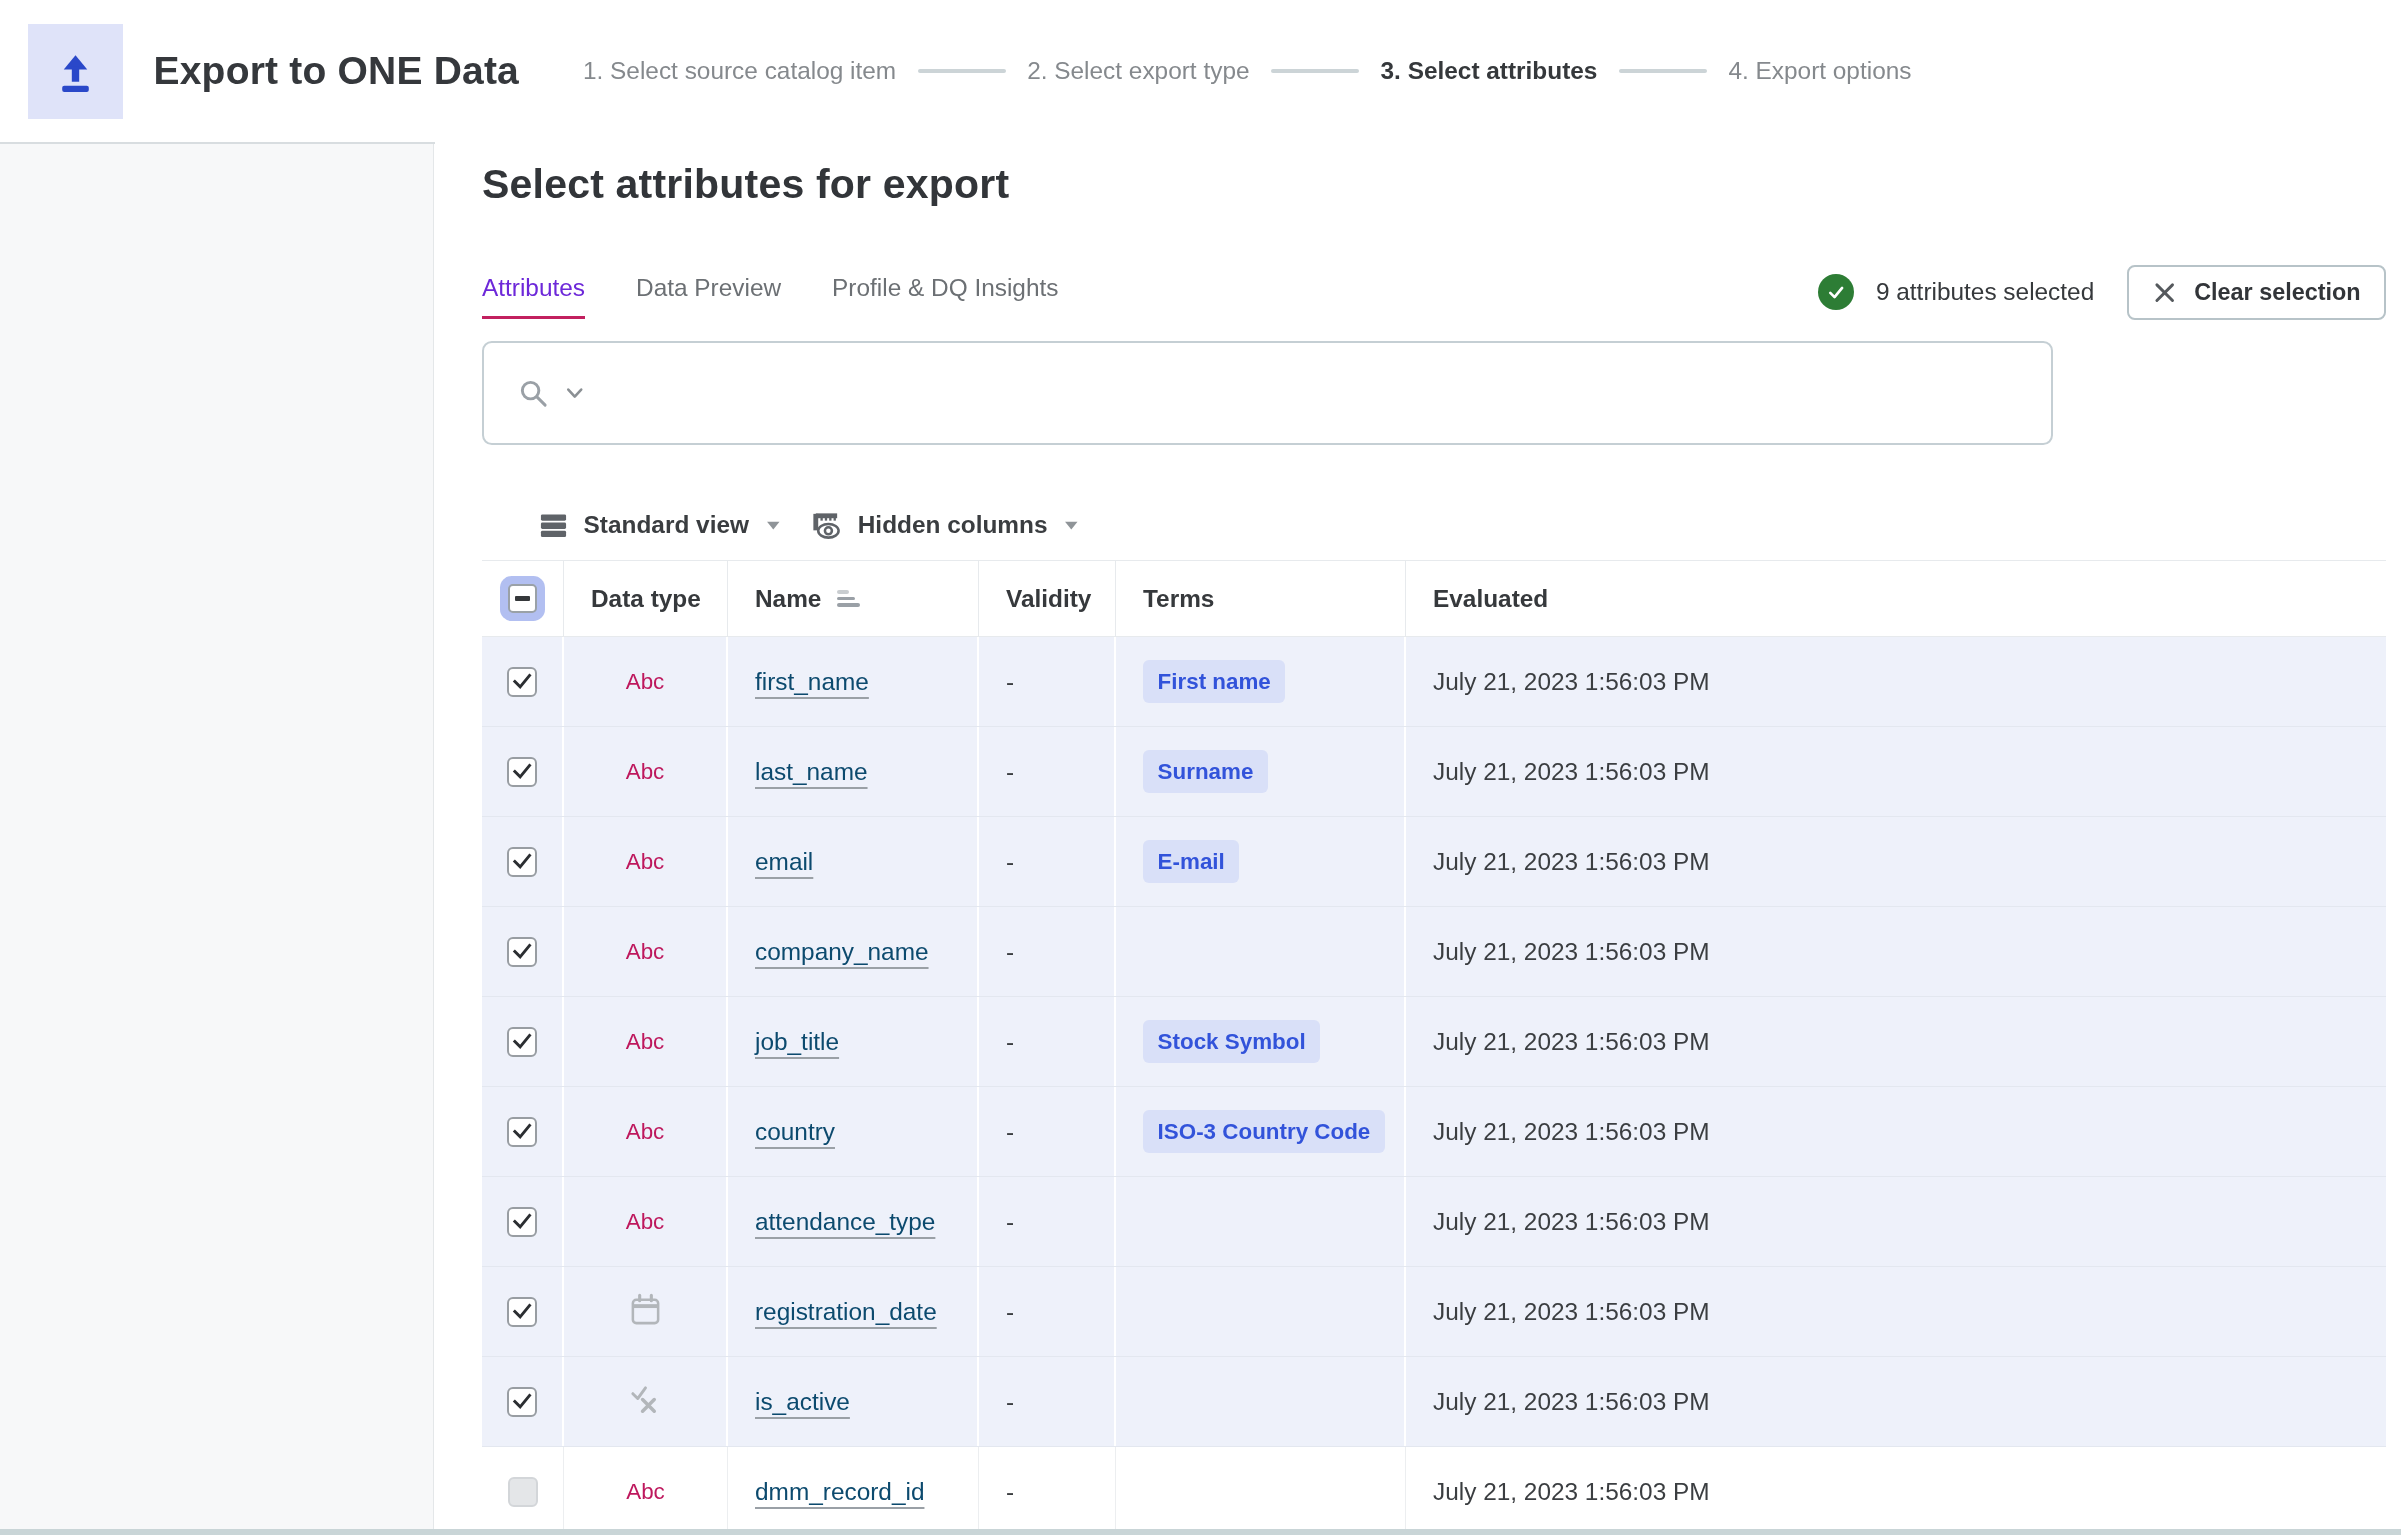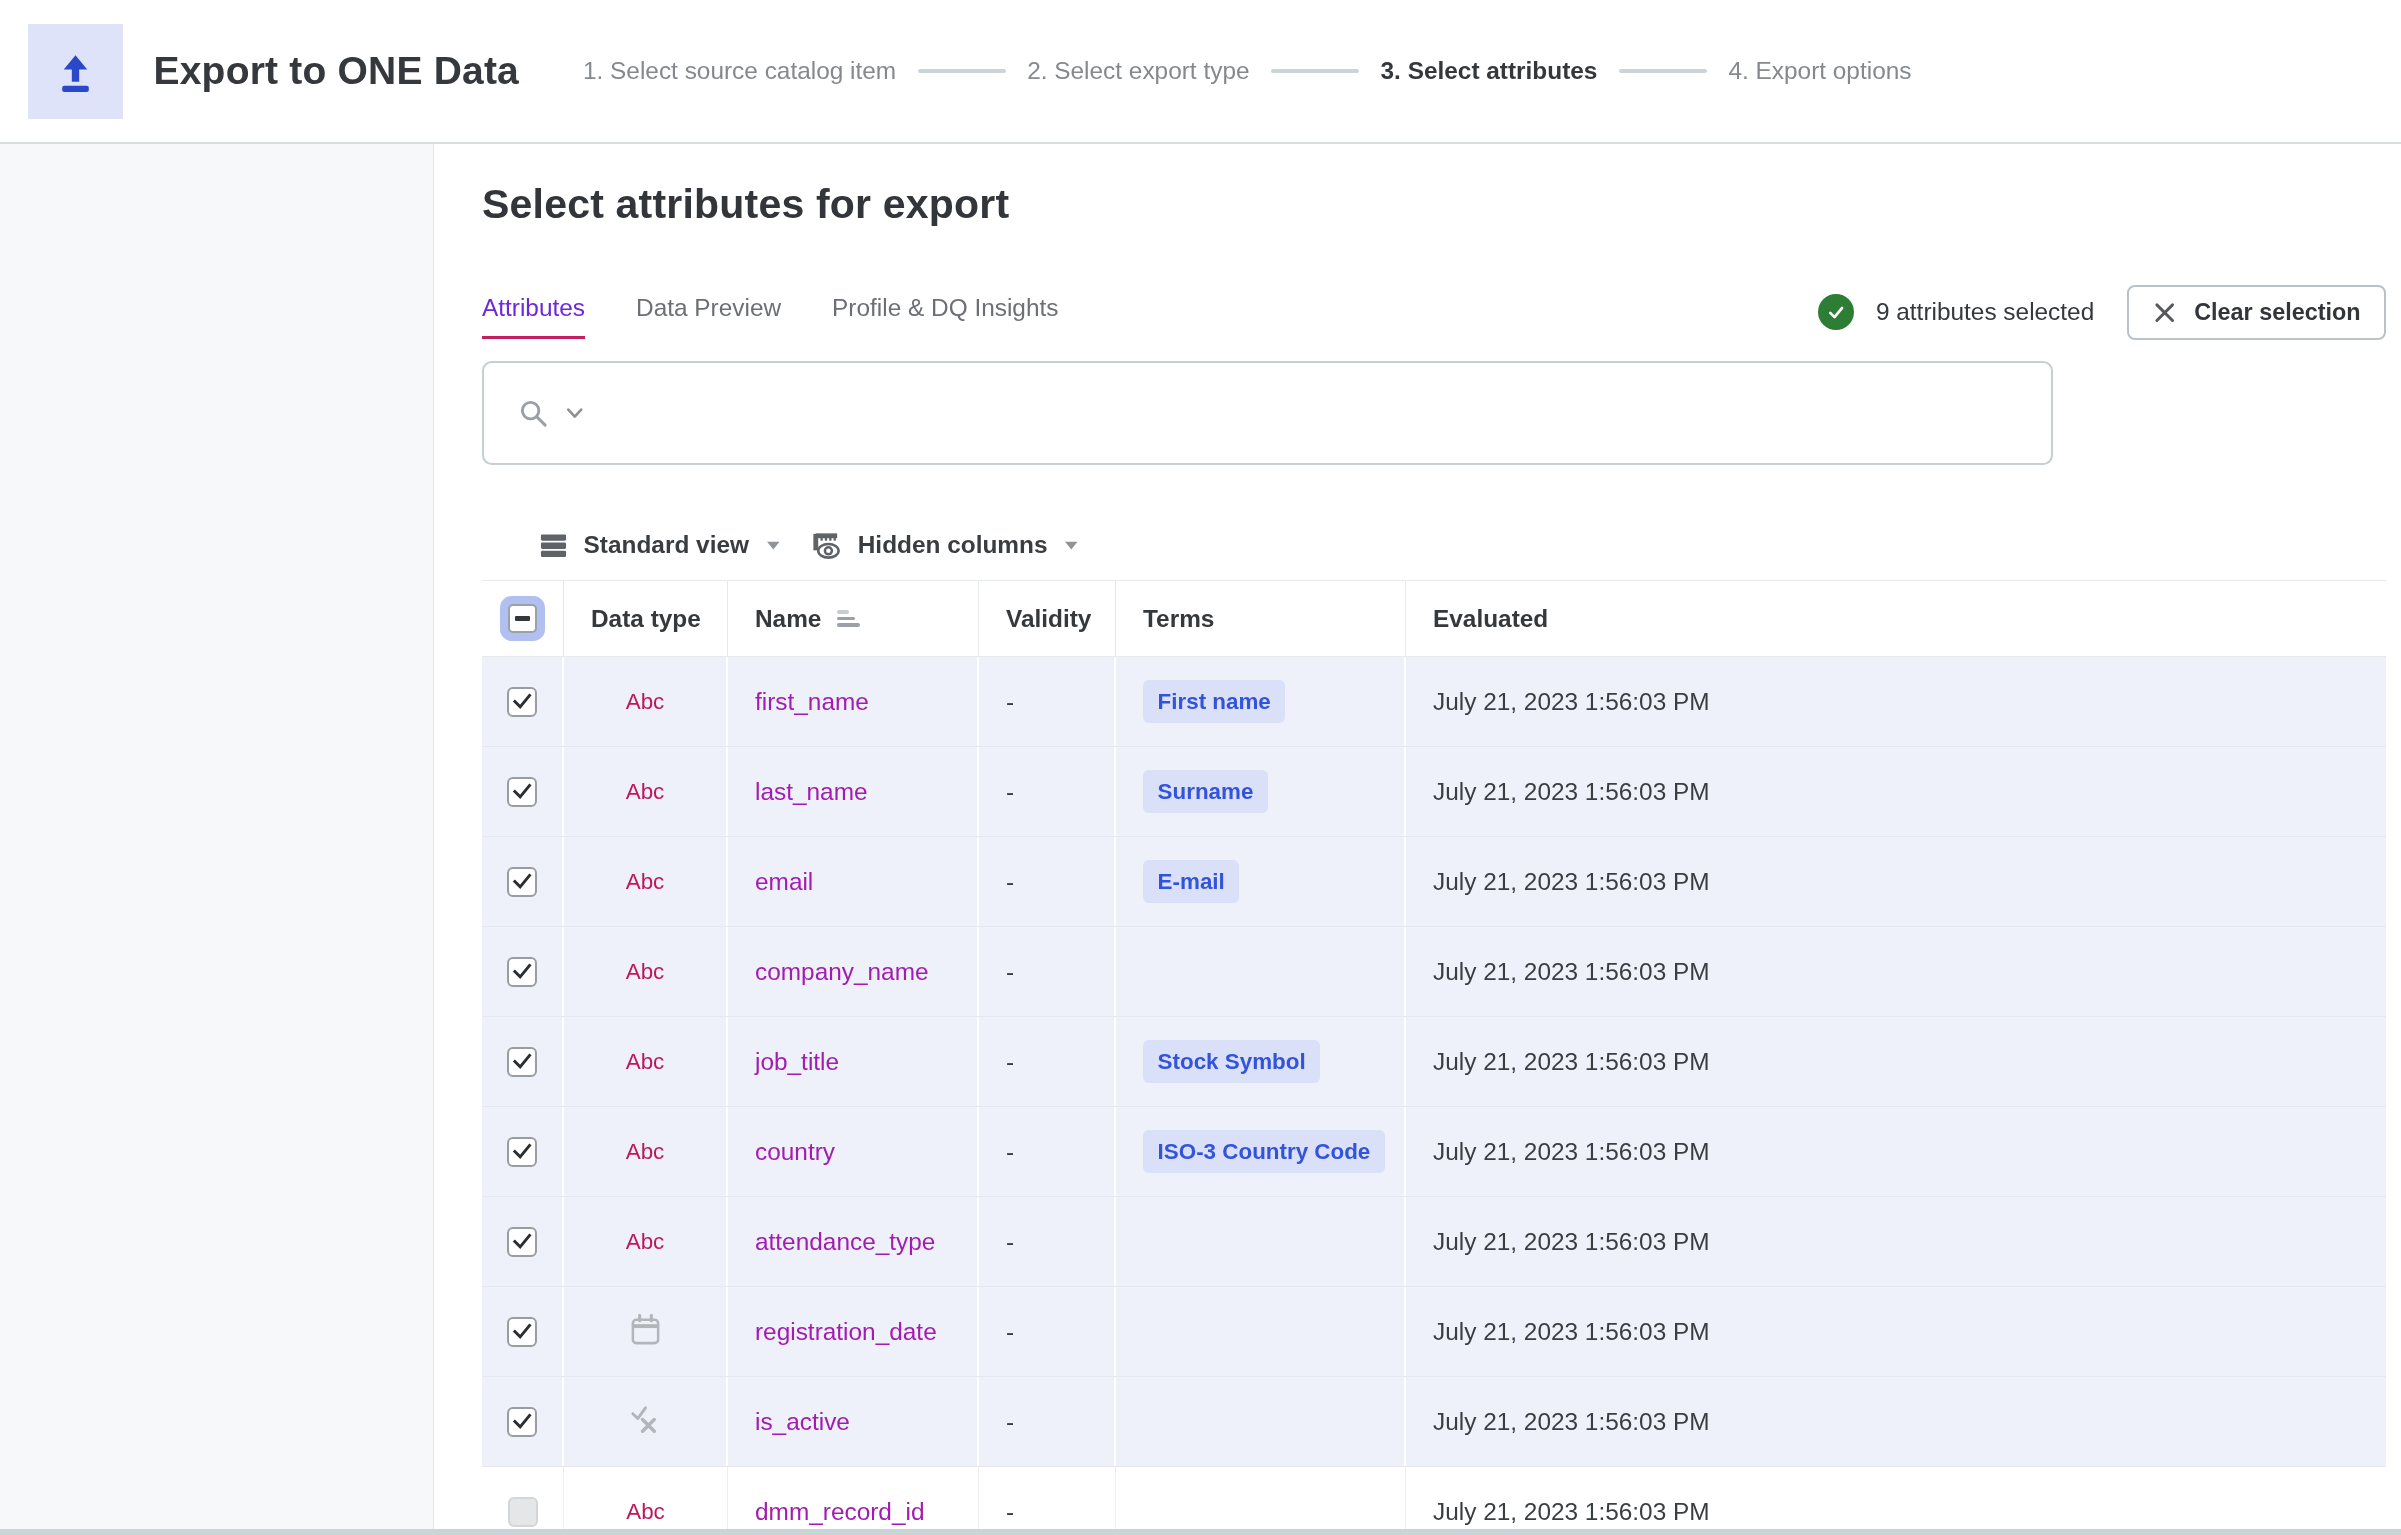--- a/index.html
+++ b/index.html
@@ -13,21 +13,21 @@
   .stepper{display:flex;align-items:center;margin-left:64px;white-space:nowrap;}
   .step{font-size:24.4px;color:#85898d;font-weight:400;}
   .step.active{color:#35383b;font-weight:700;}
   .connector{width:88px;height:3.9px;border-radius:2px;background:#ccd4d7;margin:0 21.5px;}
   .hdr-divider{position:absolute;top:142px;left:0;width:2401px;height:2px;background:#d8dde0;}
 
   
   .sidebar{position:absolute;top:144px;left:0;width:434px;height:1391px;background:#f7f8f9;border-right:1px solid #e4e7e9;box-sizing:border-box;}
 
   
-  .main{position:absolute;top:148px;left:435px;width:1966px;height:1090px;background:#ffffff;padding:19.5px 0 0 47px;box-sizing:border-box;}
+  .main{position:absolute;top:128px;left:435px;width:1966px;height:1090px;background:#ffffff;padding:19.5px 0 0 47px;box-sizing:border-box;}
   .heading{font-size:41px;font-weight:700;color:#323539;margin:13.7px 0 0 0;letter-spacing:0.2px;}
 
   .tabs-row{width:1904px;margin-top:57px;display:flex;align-items:center;justify-content:space-between;}
   .tabs{display:flex;gap:51px;}
   .tab{font-size:24.4px;font-weight:500;color:#6c7074;padding-bottom:13.7px;border-bottom:3.9px solid transparent;cursor:pointer;}
   .tab.active{color:#6d28d9;border-bottom-color:#c2205f;}
   .sel-group{display:flex;align-items:center;gap:21.5px;padding-bottom:7.8px;}
   .ok-circle{width:36px;height:36px;border-radius:50%;background:#2d7d35;display:flex;align-items:center;justify-content:center;flex:0 0 auto;}
   .sel-text{font-size:24.4px;color:#36393c;}
   .clear-btn{display:flex;align-items:center;gap:18px;background:#ffffff;border:2px solid #b7c3c8;border-radius:7.8px;padding:11.7px 23.4px;font-size:23.4px;font-weight:700;color:#323539;margin-left:11.7px;cursor:pointer;font-family:inherit;}
@@ -65,21 +65,21 @@
 
   .hdr-ring{width:45px;height:45px;border-radius:11.7px;background:#b2bff1;display:flex;align-items:center;justify-content:center;cursor:pointer;}
   .hdr-cbx{width:29px;height:29px;border-radius:4.9px;background:#fff;border:2px solid #9aa1a7;box-sizing:border-box;display:flex;align-items:center;justify-content:center;}
   .minus{width:14.6px;height:4.9px;background:#35383b;border-radius:1px;}
 
   .cbx{width:30px;height:30px;border-radius:5.9px;box-sizing:border-box;display:flex;align-items:center;justify-content:center;cursor:pointer;}
   .cbx.on{background:#ffffff;border:2px solid #989da2;}
   .cbx.off{background:#e4e6e8;border:2px solid #d3d6d9;}
 
   .abc{font-size:22.4px;font-weight:500;color:#be185d;}
-  .nm{font-size:24.4px;color:#a21caf;text-decoration-color:#9aa0a6;text-decoration-thickness:1.5px;text-underline-offset:6.8px;cursor:pointer;}
+  .nm{font-size:24.4px;color:#0c4a6e;text-decoration:underline;text-decoration-color:#9aa0a6;text-decoration-thickness:1.5px;text-underline-offset:6.8px;cursor:pointer;}
   .val{font-size:24.4px;color:#3b3e41;}
   .chip{background:#d9e0f8;color:#3253da;font-size:22.4px;font-weight:700;padding:8.8px 14.6px;border-radius:5.9px;white-space:nowrap;cursor:pointer;}
   .ev{font-size:24.4px;color:#3b3e41;white-space:nowrap;}
 
   .bottom-strip{position:absolute;left:0;bottom:0;width:2401px;height:5.9px;background:#c9d5d7;}
 </style>
 </head>
 <body>
 
 <div class="page">

